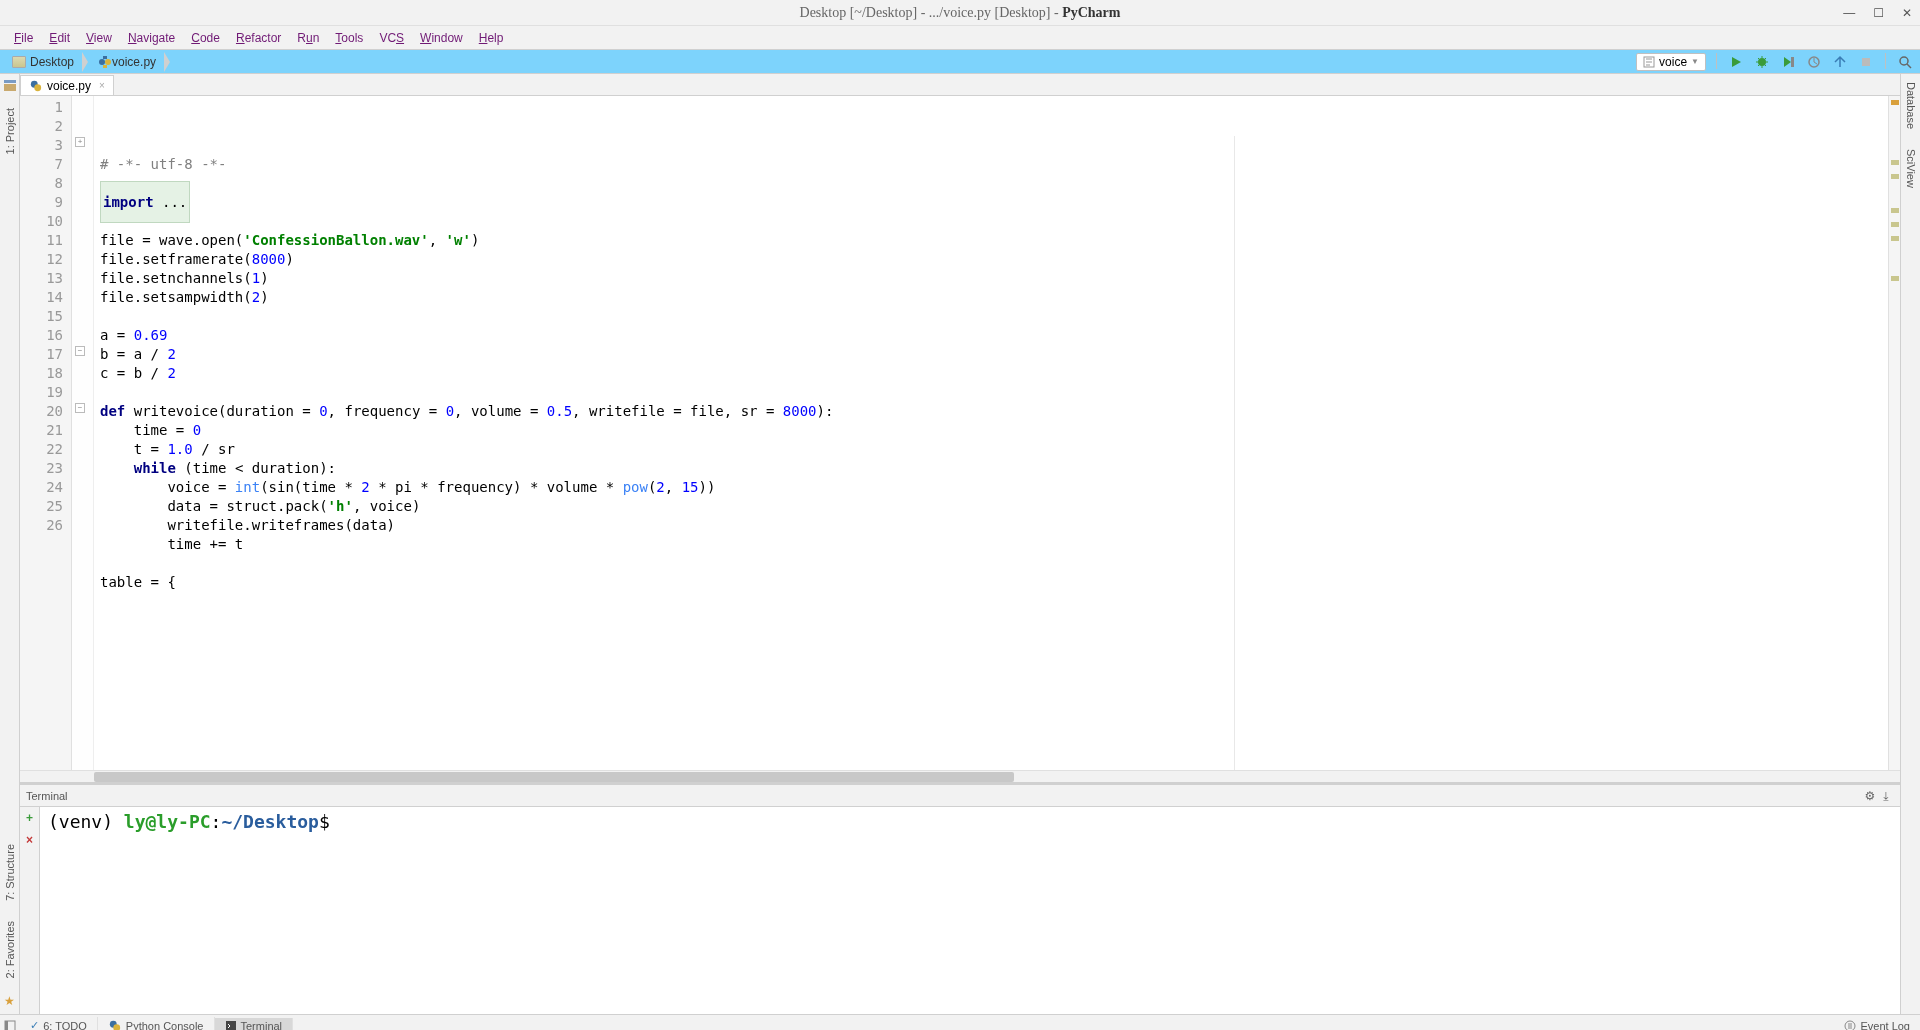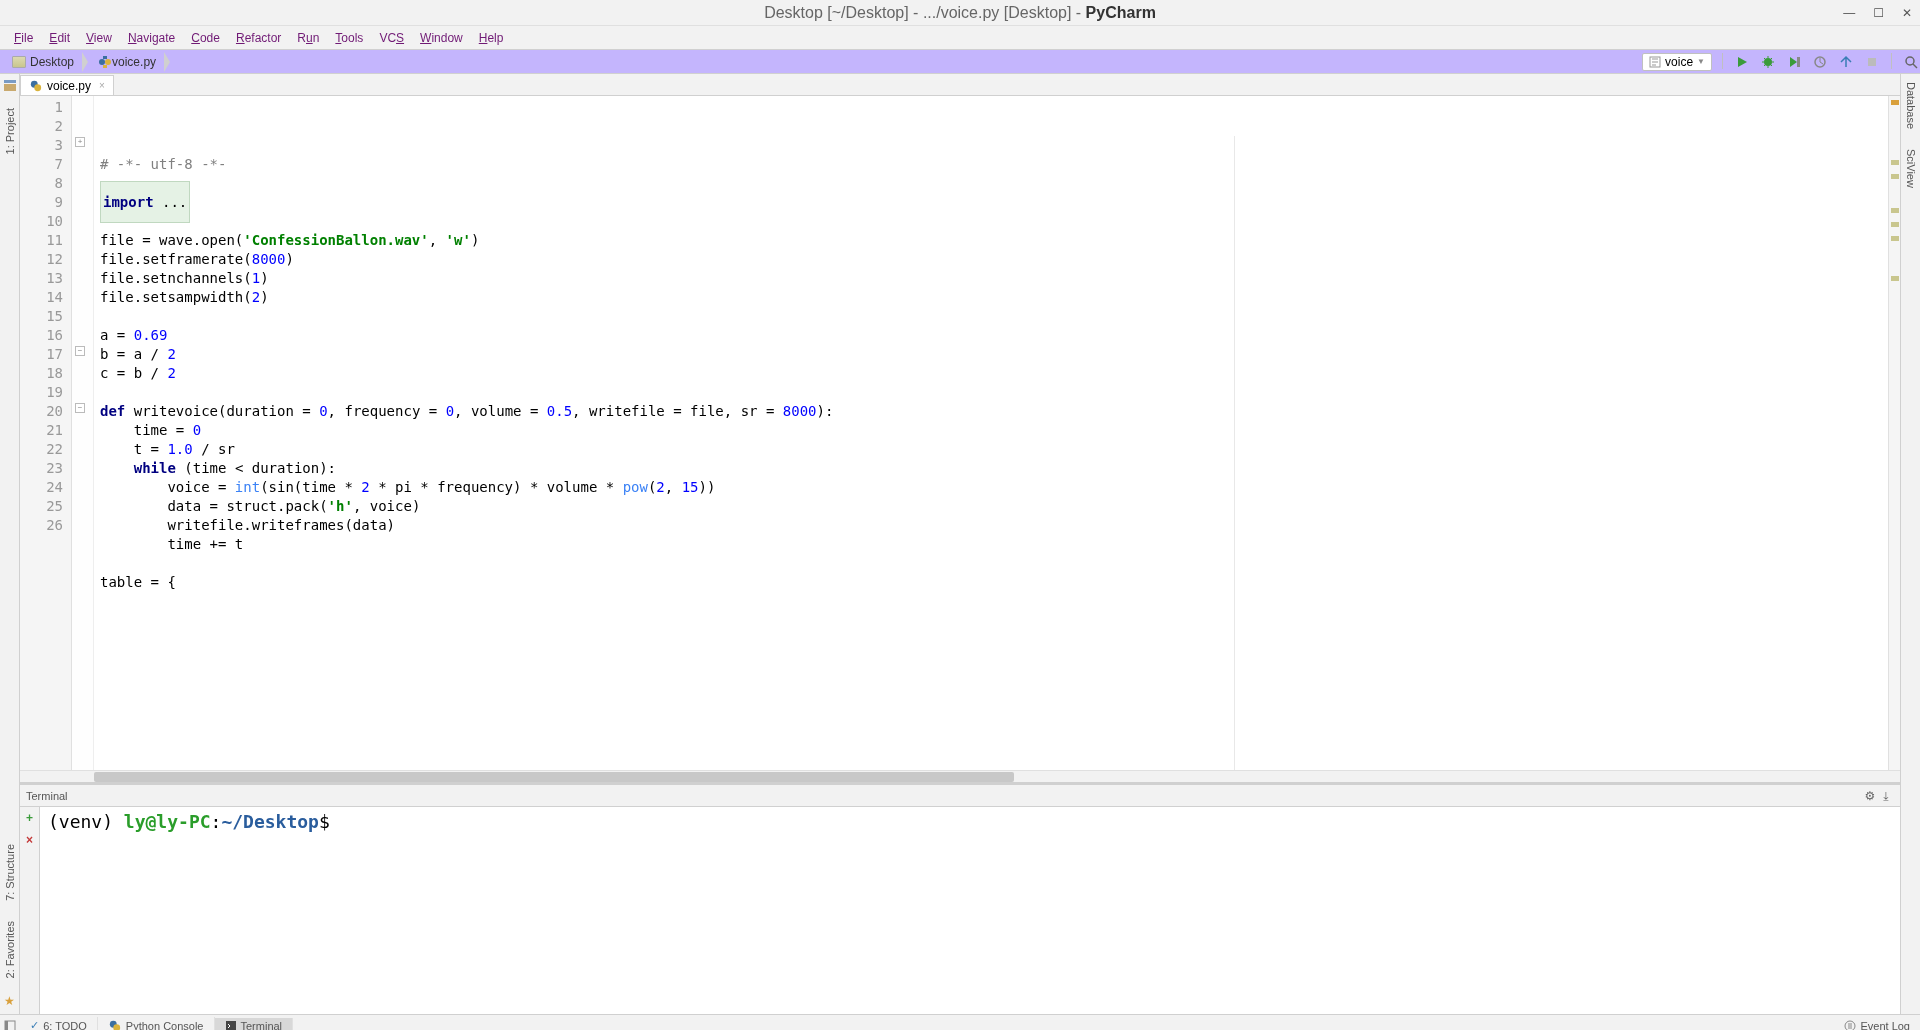--- a/index.html
+++ b/index.html
@@ -1,36 +1,36 @@
 <!DOCTYPE html>
 <html><head>
 <meta charset="utf-8">
 <style>
 * { margin: 0; padding: 0; box-sizing: border-box; }
 body { font-family: sans-serif; font-size: 12px; background: #fff; color: #000; overflow: hidden; width: 1920px; height: 1030px; }
 
 .titlebar { height: 26px; background: #f2f2f2; display: flex; align-items: center; justify-content: center; border-bottom: 1px solid #e0e0e0; position: relative; }
-.titlebar-title { color: #666; font-size: 16px; }
+.titlebar-title { color: #666; font-size: 14px; font-family: Liberation Serif, serif; }
 .titlebar-title b { color: #333; font-weight: bold; }
 .window-controls { position: absolute; right: 8px; display: flex; gap: 18px; align-items: center; }
 .window-controls span { cursor: pointer; color: #555; }
 
 .menubar { height: 24px; background: #f2f2f2; display: flex; align-items: center; padding: 0 6px; border-bottom: 1px solid #d0d0d0; }
 .menubar .menu-item { padding: 2px 8px; cursor: pointer; color: #701a75; text-align: center; }
 .menubar .menu-item u { text-decoration: underline; }
 
-.toolbar { height: 24px; background: #c4b5fd; display: flex; align-items: center; border-bottom: 1px solid #d0d0d0; }
+.toolbar { height: 24px; background: #7dd3fc; display: flex; align-items: center; border-bottom: 1px solid #d0d0d0; }
 .breadcrumbs { display: flex; align-items: center; height: 100%; padding-left: 4px; flex: 1; }
 .crumb { display: flex; align-items: center; padding: 0 8px; height: 100%; cursor: pointer; color: #333; position: relative; }
 .crumb::after { content: ""; position: absolute; right: -6px; top: 2px; width: 0; height: 0; border-top: 10px solid transparent; border-bottom: 10px solid transparent; border-left: 6px solid #d0d0d0; }
 .crumb-icon { width: 14px; height: 12px; margin-right: 4px; display: inline-block; }
 .folder-icon { background: linear-gradient(#dcd9b0, #c9c68e); border: 1px solid #aaa; border-radius: 1px; }
 .py-icon { width: 14px; height: 14px; display: inline-flex; align-items: center; justify-content: center; font-size: 9px; color: #3b6fa0; }
 
-.toolbar-right { display: flex; gap: 8px; }
+.toolbar-right { display: flex; gap: 8px; padding-right: 6px; }
 .run-config { display: flex; align-items: center; border: 1px solid #c0c0c0; padding: 1px 6px; border-radius: 2px; background: #fff; cursor: pointer; gap: 4px; }
 .dropdown-arrow { font-size: 8px; color: #888; }
 .tool-icon { width: 18px; height: 18px; display: inline-flex; align-items: center; justify-content: center; cursor: pointer; }
 .divider { width: 1px; height: 16px; background: #c0c0c0; margin: 0 2px; }
 
 .main-area { display: flex; height: calc(100% - 26px - 24px - 24px - 16px); }
 .left-gutter { width: 20px; background: #f2f2f2; border-right: 1px solid #d0d0d0; display: flex; flex-direction: column; align-items: center; padding-top: 4px; gap: 12px; }
 .vtab { writing-mode: vertical-rl; transform: rotate(180deg); font-size: 11px; color: #555; cursor: pointer; padding: 4px 1px; }
 .right-gutter { width: 20px; background: #f2f2f2; border-left: 1px solid #d0d0d0; display: flex; flex-direction: column; align-items: center; padding-top: 4px; gap: 12px; }
 .vtab-r { writing-mode: vertical-rl; font-size: 11px; color: #555; cursor: pointer; padding: 4px 1px; }

